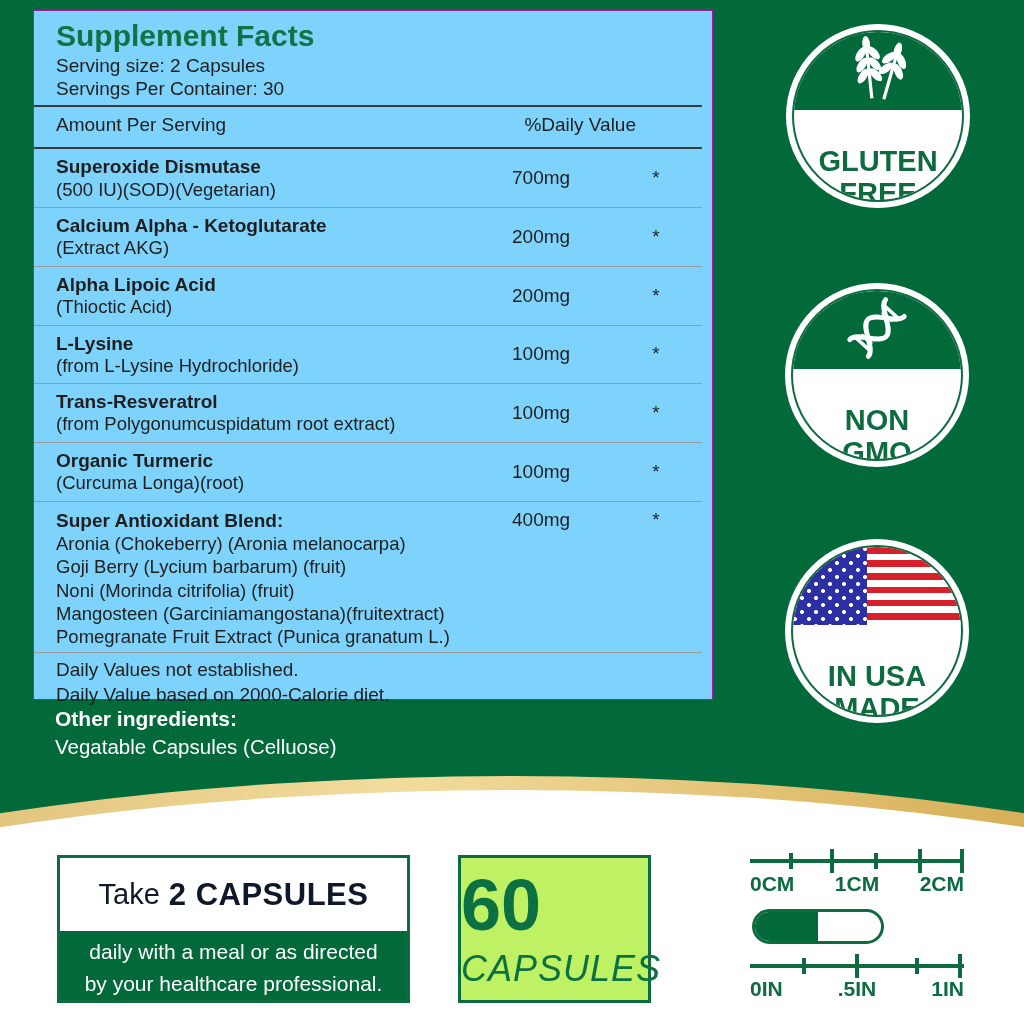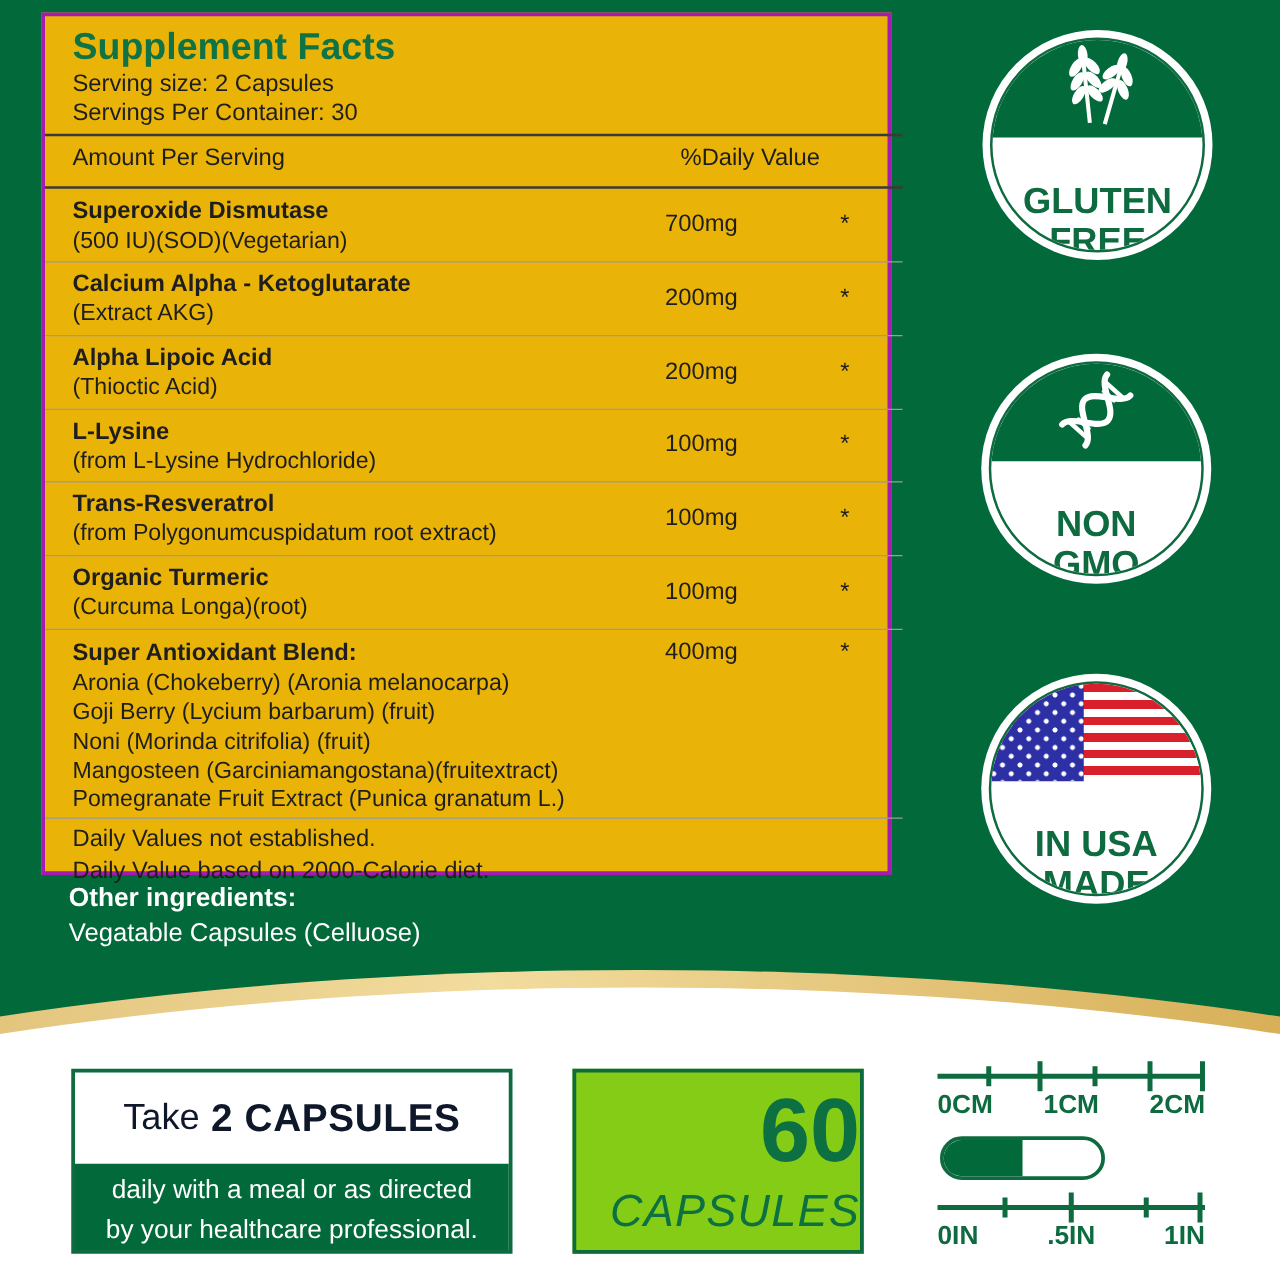--- a/index.html
+++ b/index.html
@@ -7,21 +7,21 @@
     width:1024px; height:1012px; position:relative; overflow:hidden;
     background:#ffffff; font-family:"Liberation Sans", sans-serif; color:#1e1e1e;
   }
   .green-bg { position:absolute; left:0; top:0; width:1024px; height:850px; background:#02693A; }
   .gold-arc { position:absolute; left:-688px; top:776px; width:2400px; height:780px; border-radius:50%;
     background:linear-gradient(90deg,#a9822f 0%,#d9b668 18%,#f2dc9e 45%,#d3a94e 75%,#b68a36 100%); }
   .white-arc { position:absolute; left:-688px; top:790px; width:2400px; height:780px; border-radius:50%; background:#ffffff; }
 
   
   .panel { position:absolute; left:33px; top:10px; width:680px; height:690px; box-sizing:border-box;
-    background:#eab308; border:3px solid #a21caf; padding:8px 10px 0 22px; }
+    background:#7dd3fc; border:1px solid #a21caf; padding:8px 32px 0 22px; }
   .panel-title { color:#107345; font-size:30px; font-weight:bold; line-height:1.15; }
   .serving { font-size:19px; line-height:1.26; }
   .sep-dark { border-top:2px solid #3a3a3a; margin:4px -22px 0 -22px; }
   .sep { border-top:1px solid #9a9a9a; margin:0 -22px; }
   .hdr-row { display:flex; justify-content:space-between; align-items:center; font-size:19px; padding:7px 0; }
   .hdr-dv { padding-right:44px; }
   .irow { display:flex; align-items:center; padding:6px 0; min-height:45px; }
   .irow-main { flex:1; padding-right:6px; }
   .irow-name { font-size:19px; font-weight:bold; line-height:1.22; }
   .irow-detail { font-size:18.5px; line-height:1.22; }
@@ -52,22 +52,22 @@
     background-size:14px 14px; background-position:2px 2px,9px 9px; }
 
   
   .dosage-box { position:absolute; left:57px; top:855px; width:353px; height:148px; box-sizing:border-box;
     border:3px solid #0D6B3F; background:#ffffff; }
   .dosage-top { height:73px; display:flex; align-items:center; justify-content:center; color:#0f172a; font-size:29px; }
   .dosage-top b { font-size:31px; margin-left:9px; letter-spacing:0.5px; }
   .dosage-bottom { height:69px; background:#02693A; color:#ffffff; text-align:center; font-size:21px;
     line-height:1.5; padding-top:5px; box-sizing:border-box; }
 
-  .count-box { position:absolute; left:458px; top:855px; width:233px; height:148px; box-sizing:border-box;
-    border:3px solid #0D6B3F; background:#84cc16; text-align:right; color:#0C7042; }
+  .count-box { position:absolute; left:458px; top:855px; width:193px; height:148px; box-sizing:border-box;
+    border:3px solid #0D6B3F; background:#bef264; text-align:left; color:#0C7042; }
   .count-number { font-size:72px; font-weight:bold; line-height:1; margin-top:11px; }
   .count-unit { font-size:36px; margin-top:7px; letter-spacing:1px;font-style:italic; }
 
   .ruler { position:absolute; left:750px; top:845px; width:214px; color:#0D6B3F; }
   .ruler-line { position:relative; height:4px; background:#0D6B3F; }
   .ruler-line.cm { margin-top:14px; }
   .ruler-line.in { margin-top:20px; }
   .tick { position:absolute; width:4px; background:#0D6B3F; transform:translateX(-50%); }
   .tick.tall { height:24px; top:-10px; }
   .tick.short { height:16px; top:-6px; }

